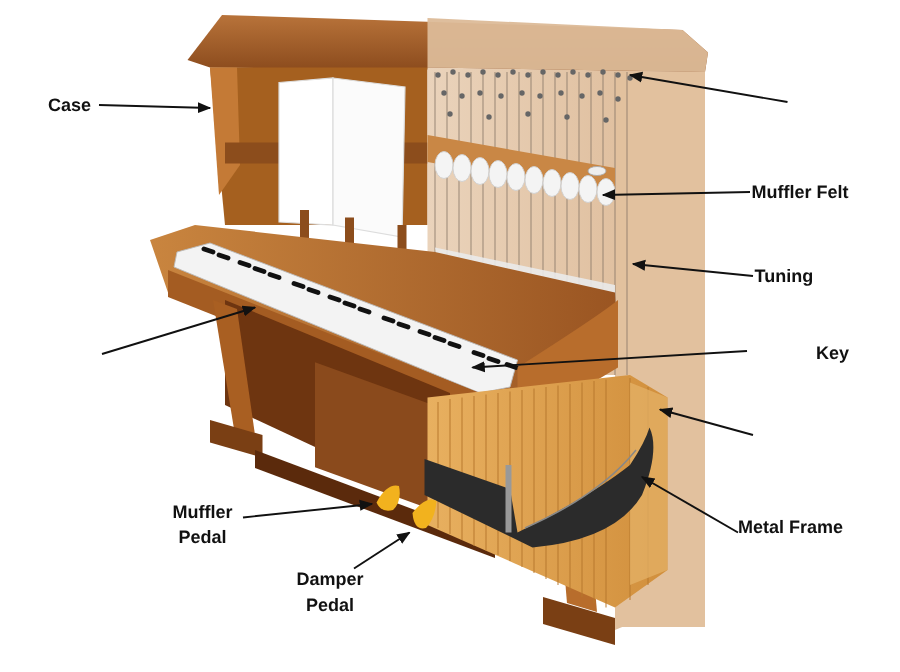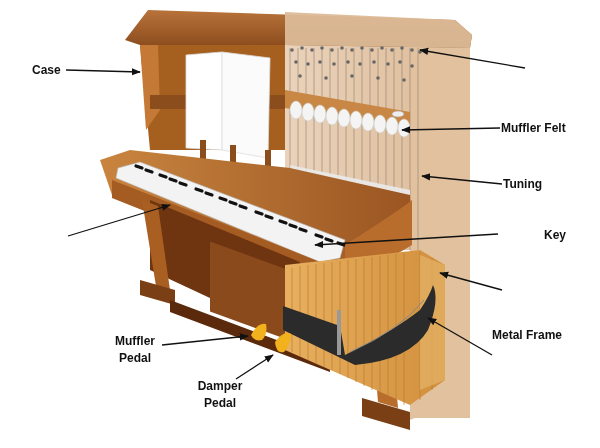--- a/index.html
+++ b/index.html
@@ -223,21 +223,21 @@
       <line x1="162" y1="345" x2="248" y2="336" marker-end="url(#arrow)"></line>
       <line x1="236" y1="379" x2="273" y2="355" marker-end="url(#arrow)"></line>
     </g>
   </svg>
 
   
   <div class="label" style="left:32px; top:62px;">Case</div>
   <div class="label" style="left:501px; top:120px;">Muffler Felt</div>
   <div class="label" style="left:503px; top:176px;">Tuning</div>
   <div class="label" style="left:499px; top:227px;padding-left:45px;">Key</div>
-  <div class="label" style="left:492px; top:327px;">Metal Frame</div>
+  <div class="label" style="left:492px; top:343px;">Metal Frame</div>
   <div class="label center" style="left:106px; top:333px; width:58px;">
     <div>Muffler</div>
     <div>Pedal</div>
   </div>
   <div class="label center" style="left:190px; top:378px; width:60px;">
     <div>Damper</div>
     <div>Pedal</div>
   </div>
 </div>
 

